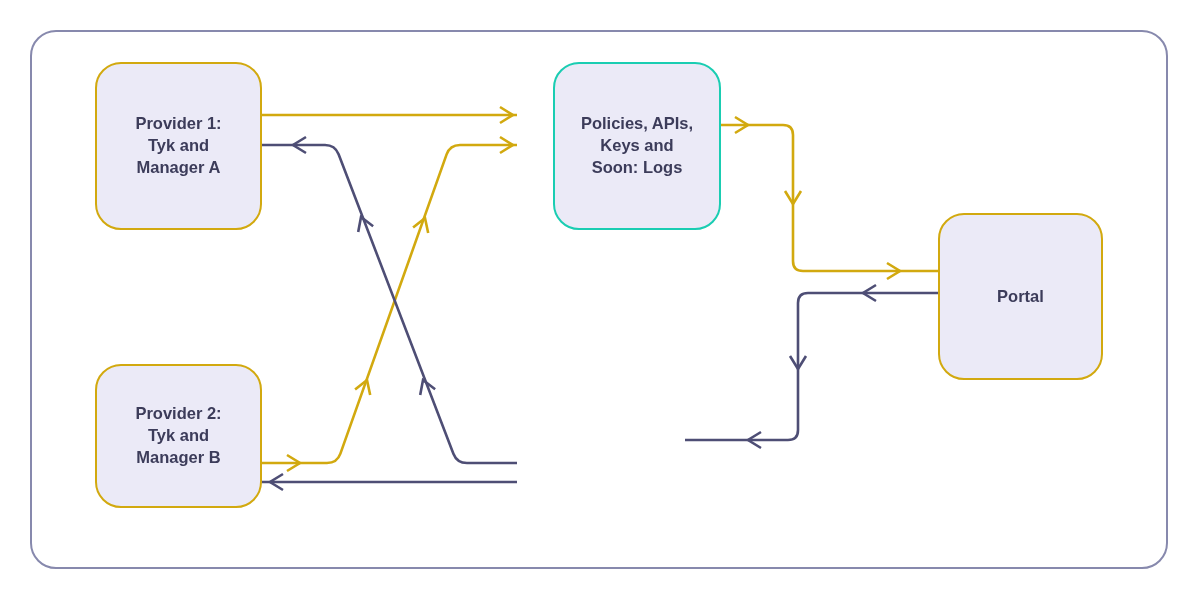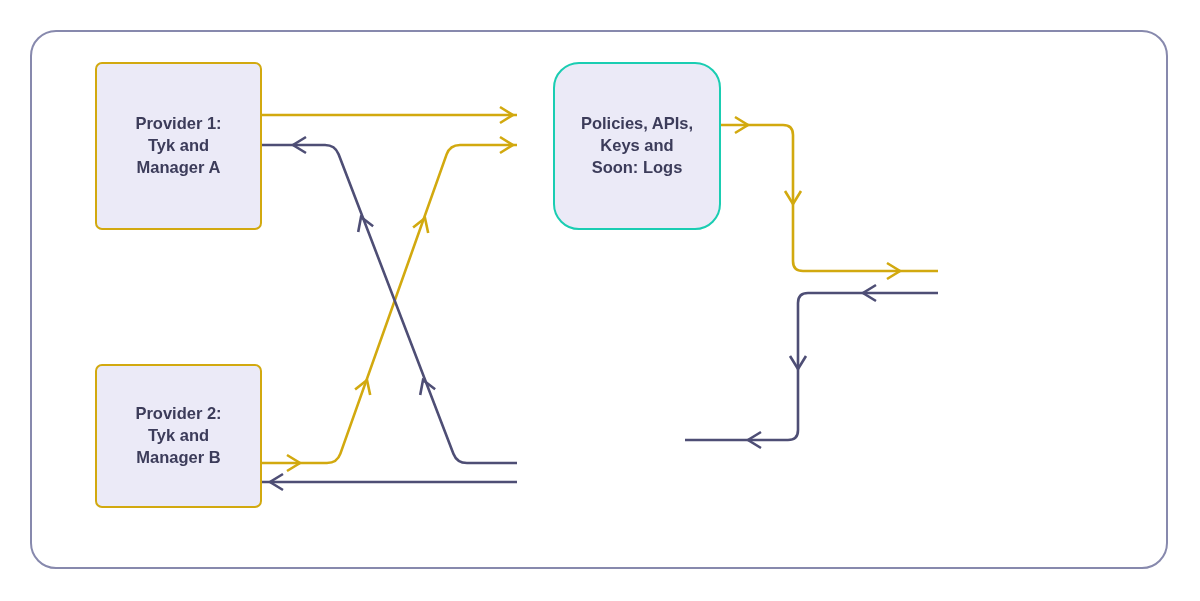--- a/index.html
+++ b/index.html
@@ -17,21 +17,21 @@
   .frame{position:absolute;left:30px;top:30px;width:1138px;height:539px;
          border:2px solid var(--frame);border-radius:26px;box-sizing:border-box;}
   svg.edges{position:absolute;left:0;top:0;width:1200px;height:601px;}
   svg.edges path{fill:none;stroke-width:2.6px;}
   svg.edges path.gold{stroke:var(--gold);}
   svg.edges path.slate{stroke:var(--slate);}
   svg.edges path.arrowhead{stroke-linejoin:miter;stroke-linecap:butt;}
   .node{position:absolute;box-sizing:border-box;background:var(--node-fill);
         border:2.5px solid;border-radius:26px;
         display:flex;align-items:center;justify-content:center;text-align:center;}
-  .node.gold{border-color:var(--gold);border-radius:7px;}
+  .node.gold{border-color:var(--gold);}
   .node.teal{border-color:var(--teal);margin-left:36px;}
   .node span{white-space:pre-line;color:var(--text);font-size:16.5px;line-height:1.32;font-weight:600;}
 </style>
 </head>
 <body>
 
 <div class="stage">
 
   <div class="frame"></div>
 
@@ -75,14 +75,17 @@
 Soon: Logs</span>
   </div>
 
   <div class="node gold" style="left:95px;top:364px;width:167px;height:144px">
     <span>Provider 2:
 Tyk and
 Manager B</span>
   </div>
 
 
+  <div class="node gold" style="left:938px;top:213px;width:165px;height:167px">
+    <span>Portal</span>
+  </div>
 
 </div>
 
 </body></html>

